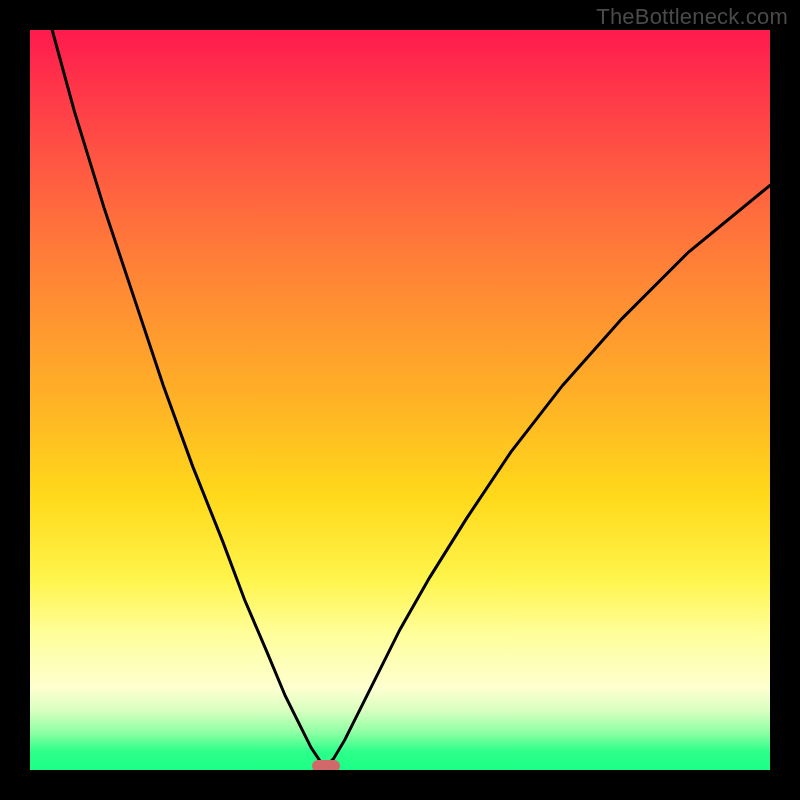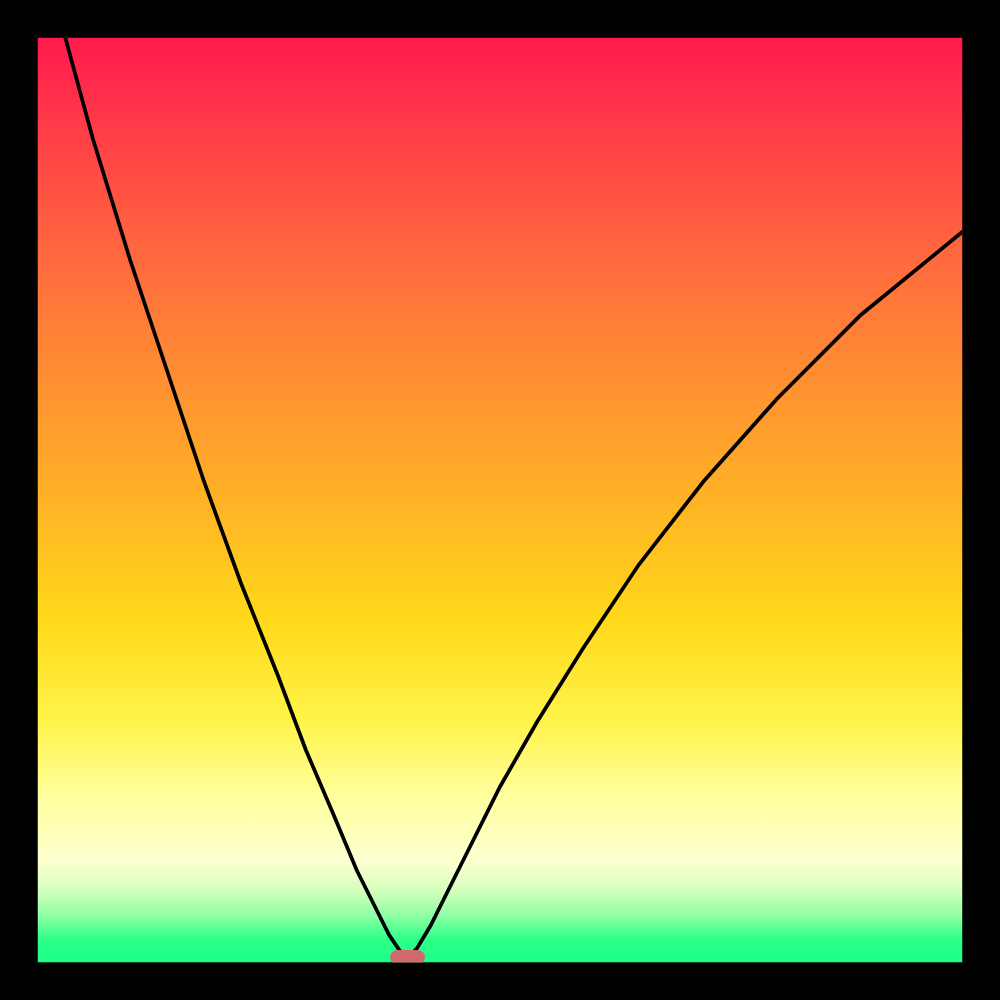--- a/index.html
+++ b/index.html
@@ -66,20 +66,21 @@
     border-radius: 6px;
     background: #d06a6a;
     transform: translate(-50%, -50%);
   }
 </style>
 </head>
 <body>
 
 <div class="frame">
 
+  <div class="watermark">TheBottleneck.com</div>
 
   <div class="plot">
     <div class="gradient"></div>
 
     <svg class="curve" viewBox="0 0 740 740" preserveAspectRatio="none">
       <path id="left-path" fill="none" stroke="#000" stroke-width="3" stroke-linecap="round" d="M22.2 0.0 L44.4 81.4 L74.0 177.6 L103.6 266.4 L133.2 355.2 L162.8 436.6 L192.4 510.6 L214.6 569.8 L236.8 621.6 L255.3 666.0 L270.1 695.6 L281.2 717.8 L290.1 731.1 L296.0 736.3"></path>
       <path id="right-path" fill="none" stroke="#000" stroke-width="3" stroke-linecap="round" d="M296.0 736.3 L303.4 728.9 L314.5 710.4 L329.3 680.8 L347.8 643.8 L370.0 599.4 L399.6 547.6 L436.6 488.4 L481.0 421.8 L532.8 355.2 L592.0 288.6 L658.6 222.0 L740.0 155.4"></path>
     </svg>
 
     <div class="marker" id="marker" style="left: 296px; top: 736.3px; background: rgb(208, 106, 106);"></div>

